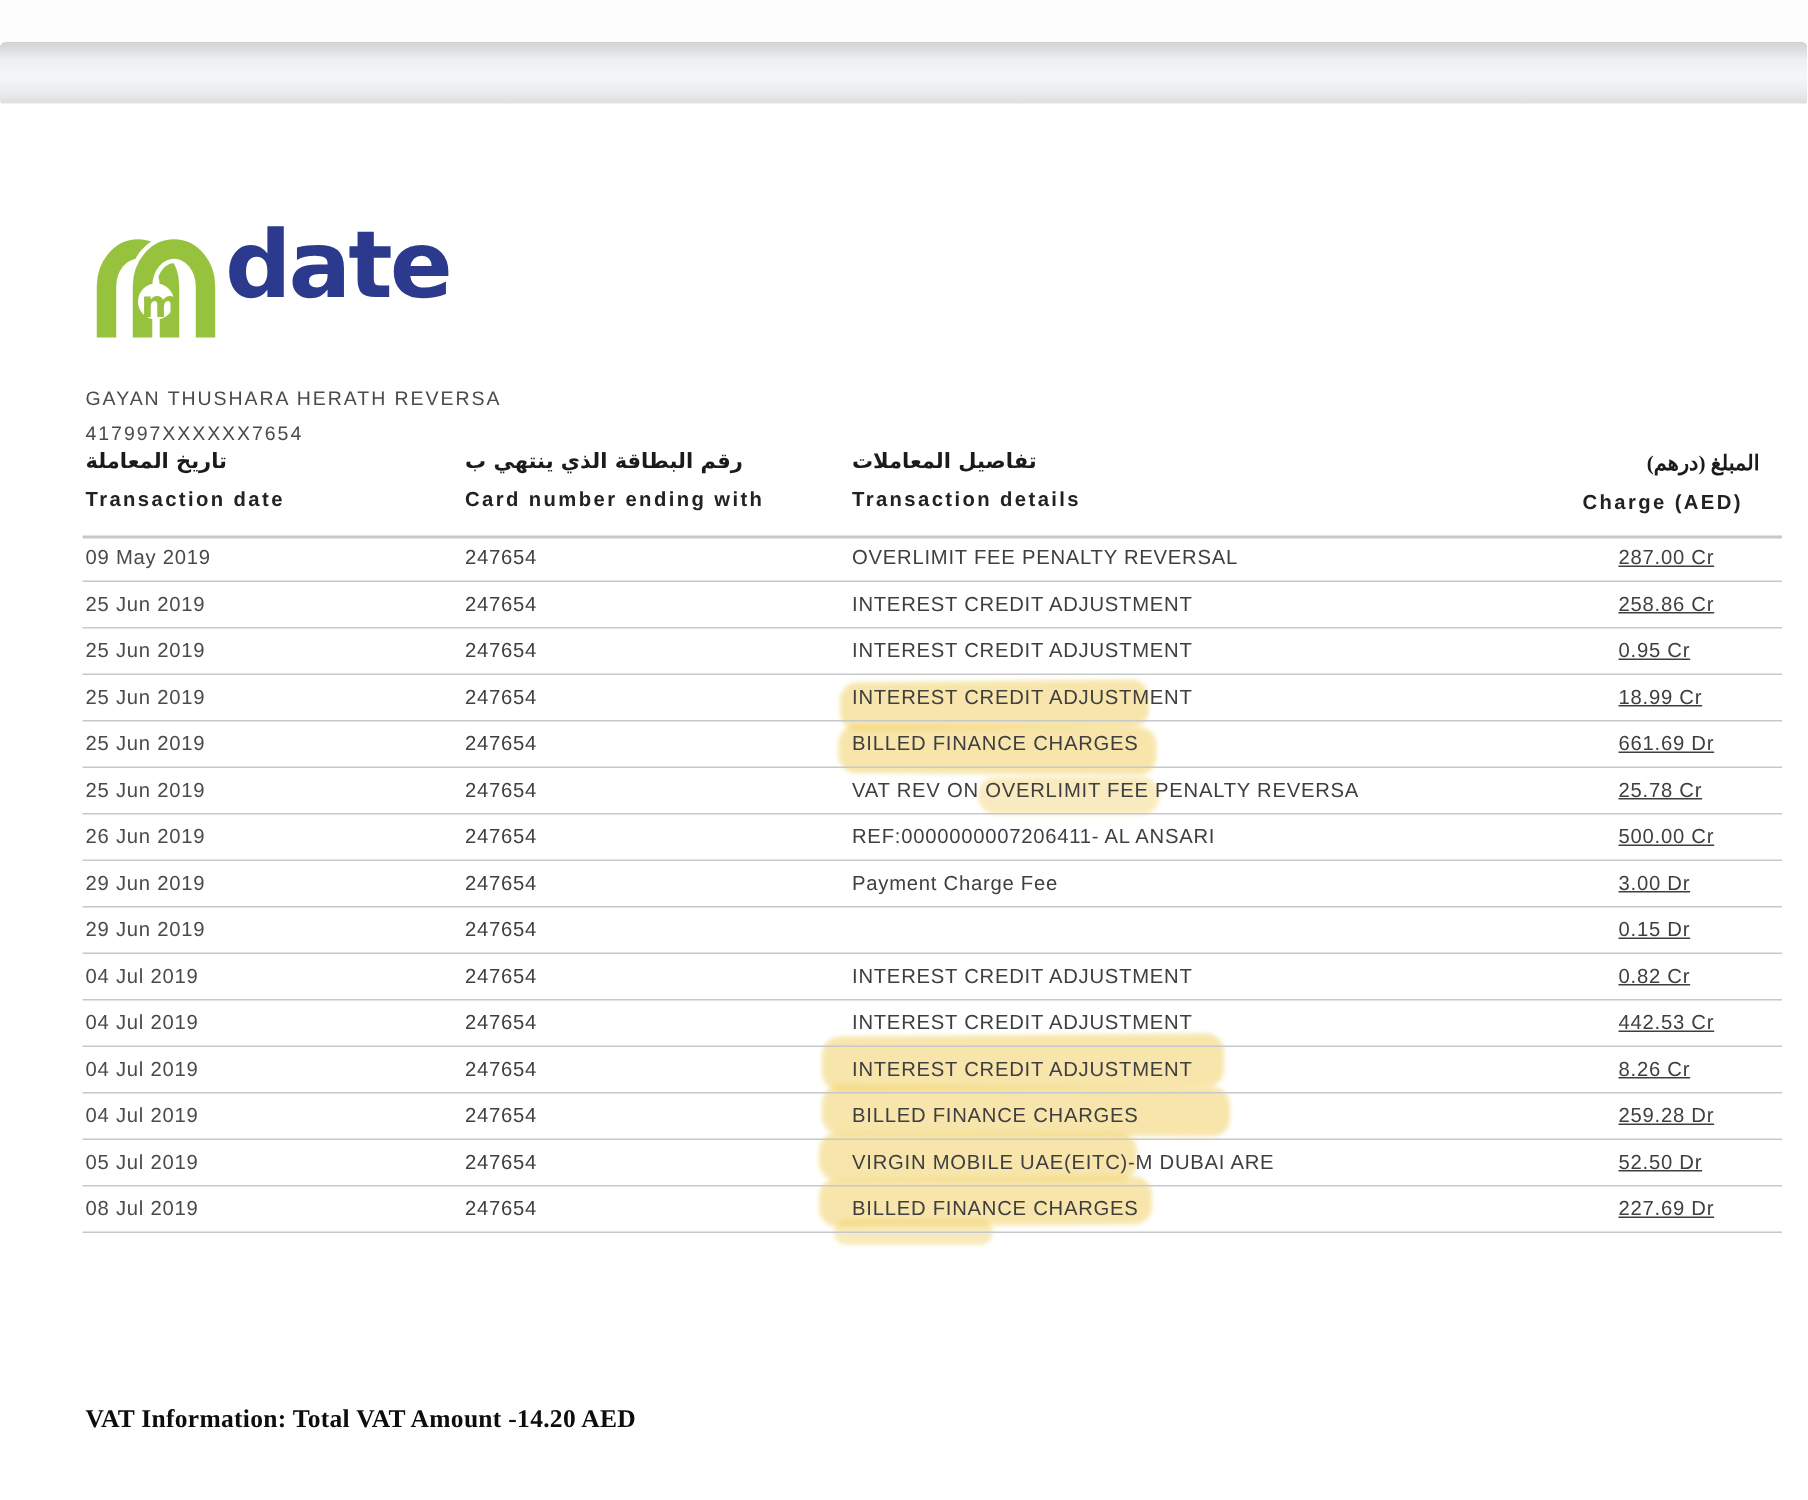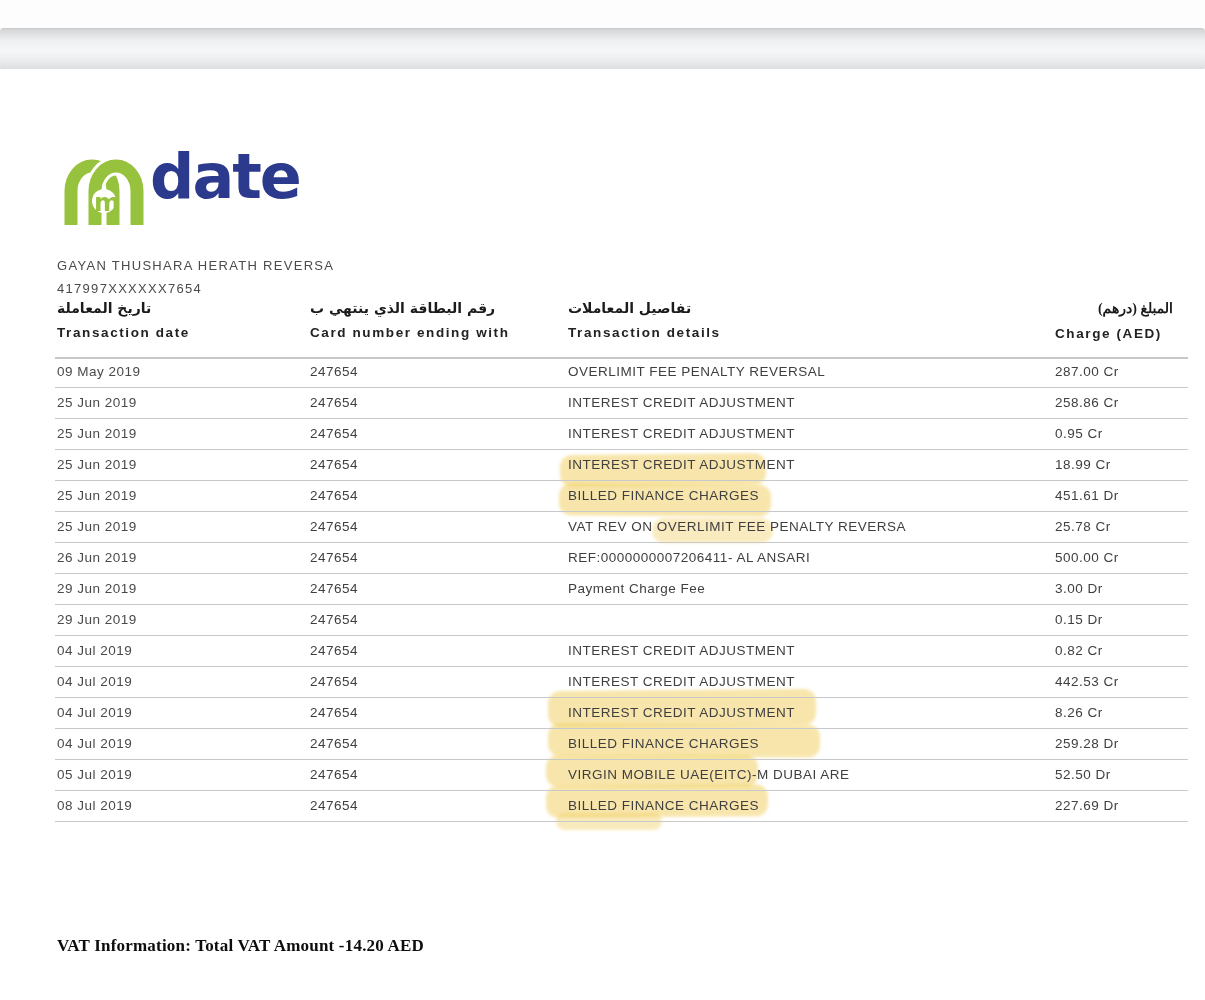--- a/index.html
+++ b/index.html
@@ -62,21 +62,21 @@
   .blob-tail{left:556px;top:813px;width:106px;height:17px;opacity:.4;}
 
   
   .rows{position:absolute;left:55px;top:357px;width:1133px;z-index:2;}
   .trow{position:relative;height:30px;border-bottom:1.5px solid var(--line);}
   .cell{position:absolute;top:0;line-height:30px;font-size:13.5px;color:var(--txt);
         letter-spacing:.5px;white-space:nowrap;}
   .c-date{left:2px;color:#4a4a4a;}
   .c-card{left:255px;}
   .c-details{left:513px;text-align:right;}
-  .c-amount{left:1000px;}
+  .c-amount{left:1024px;text-decoration:underline;}
 
   
   .vat-line{position:absolute;left:57px;font-family:"Liberation Serif",serif;
             font-weight:bold;font-size:17px;color:#0d0d0d;letter-spacing:.2px;}
   .vat-1{top:849px;}
   .vat-2{top:900px;margin-top:36px;}
 </style>
 </head>
 <body>
 
@@ -150,21 +150,21 @@
       <div class="trow">
         <span class="cell c-date">25 Jun 2019</span>
         <span class="cell c-card">247654</span>
         <span class="cell c-details">INTEREST CREDIT ADJUSTMENT</span>
         <span class="cell c-amount">18.99 Cr</span>
       </div>
       <div class="trow">
         <span class="cell c-date">25 Jun 2019</span>
         <span class="cell c-card">247654</span>
         <span class="cell c-details">BILLED FINANCE CHARGES</span>
-        <span class="cell c-amount">451.61 Dr</span>
+        <span class="cell c-amount">661.69 Dr</span>
       </div>
       <div class="trow">
         <span class="cell c-date">25 Jun 2019</span>
         <span class="cell c-card">247654</span>
         <span class="cell c-details">VAT REV ON OVERLIMIT FEE PENALTY REVERSA</span>
         <span class="cell c-amount">25.78 Cr</span>
       </div>
       <div class="trow">
         <span class="cell c-date">26 Jun 2019</span>
         <span class="cell c-card">247654</span>

